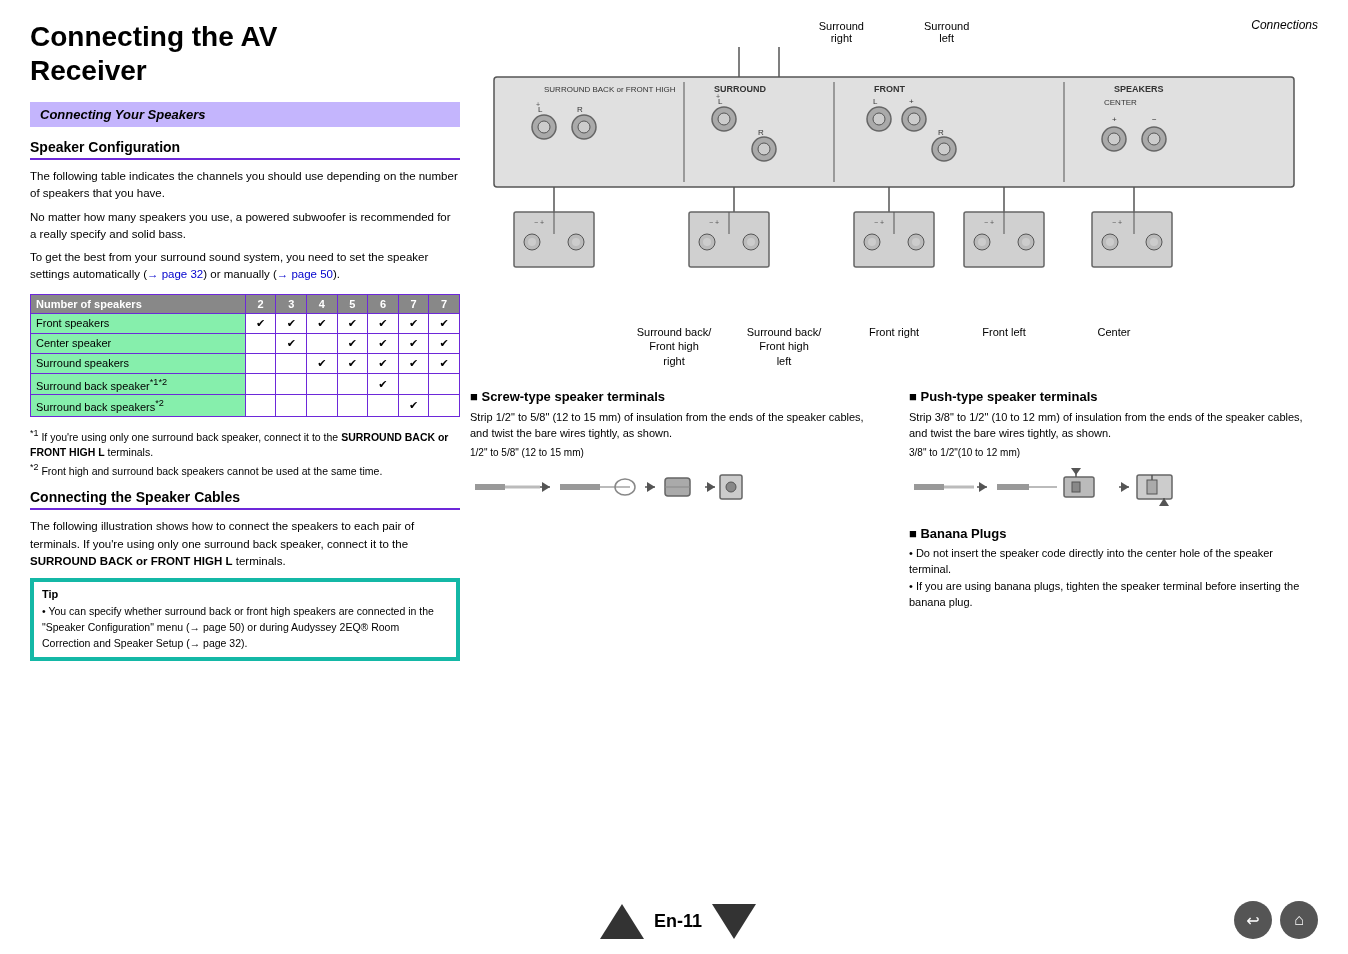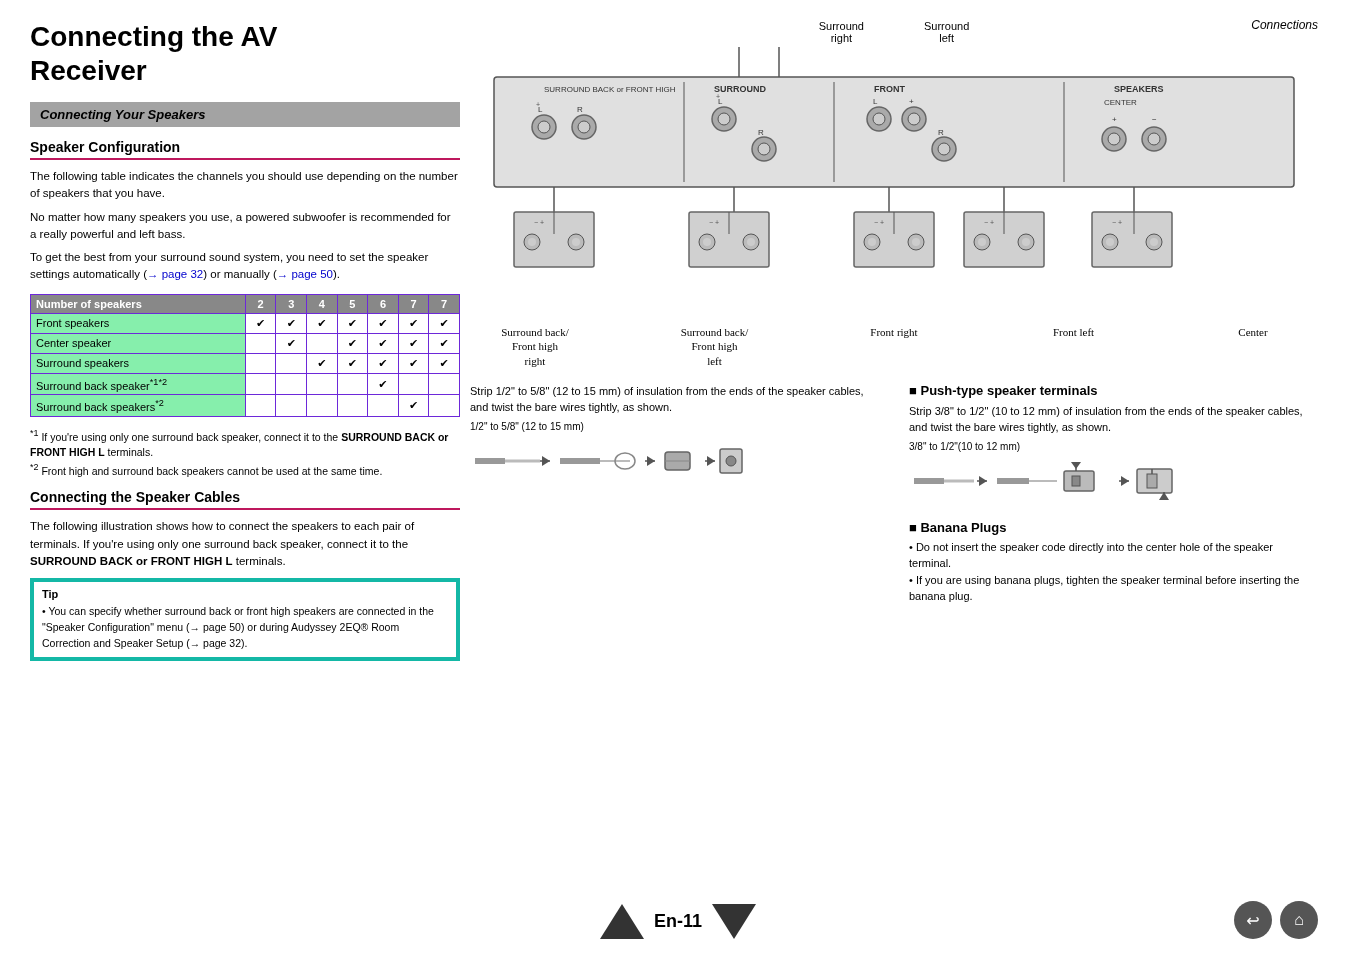--- a/index.html
+++ b/index.html
@@ -33,31 +33,31 @@
     .right-column {
       margin-left: 440px;
     }
     h1 {
       font-size: 28px;
       font-weight: bold;
       line-height: 1.2;
       margin-bottom: 15px;
     }
     .section-header {
-      background: #a3a3a3;
+      background: #c4b5fd;
       padding: 5px 10px;
       font-weight: bold;
       font-style: italic;
       font-size: 13px;
       margin-bottom: 12px;
     }
     h2 {
       font-size: 14px;
       font-weight: bold;
-      border-bottom: 2px solid #be185d;
+      border-bottom: 2px solid #6d28d9;
       padding-bottom: 3px;
       margin-bottom: 8px;
     }
     .body-text {
       font-size: 11.5px;
       line-height: 1.5;
       margin-bottom: 6px;
     }
     .link-text {
       color: #0000cc;
@@ -108,26 +108,25 @@
     .tip-text {
       font-size: 10.5px;
       line-height: 1.5;
     }
     .diagram-svg-container {
       text-align: center;
       margin-bottom: 5px;
     }
     .speaker-labels-row {
       display: flex;
-      justify-content: space-between;
+      justify-content: center;
       font-size: 11px;
       text-align: center;
-      margin-bottom: 15px;
+      margin-bottom: 21px;
       padding: 0 10px;
-      font-family: Liberation Serif, serif;
     }
     .speaker-label {
       width: 110px;
       text-align: center;
       line-height: 1.3;
     }
     .terminal-title {
       font-size: 13px;
       font-weight: bold;
       margin-bottom: 5px;
@@ -239,21 +238,21 @@
     <h1>
       <span>Connecting the AV</span><br>
       <span>Receiver</span>
     </h1>
 
     <div class="section-header">Connecting Your Speakers</div>
 
     <h2>Speaker Configuration</h2>
 
     <p class="body-text">The following table indicates the channels you should use depending on the number of speakers that you have.</p>
-    <p class="body-text">No matter how many speakers you use, a powered subwoofer is recommended for a really powerful and left bass.</p>
+    <p class="body-text">No matter how many speakers you use, a powered subwoofer is recommended for a really specify and solid bass.</p>
     <p class="body-text">
       To get the best from your surround sound system, you need to set the speaker settings automatically (<a class="link-text">→ page 32</a>) or manually (<a class="link-text">→ page 50</a>).
     </p>
 
     <table class="speaker-table">
       <thead>
         <tr>
           <th>Number of speakers</th>
           <th>2</th>
           <th>3</th>
@@ -451,20 +450,21 @@
     <div class="speaker-labels-row">
       <div class="speaker-label">Surround back/<br>Front high<br>right</div>
       <div class="speaker-label">Surround back/<br>Front high<br>left</div>
       <div class="speaker-label">Front right</div>
       <div class="speaker-label">Front left</div>
       <div class="speaker-label">Center</div>
     </div>
 
     <div class="two-col-terminals">
       <div class="terminal-col">
+        <div class="terminal-title">Screw-type speaker terminals</div>
         <p class="terminal-text">Strip 1/2" to 5/8" (12 to 15 mm) of insulation from the ends of the speaker cables, and twist the bare wires tightly, as shown.</p>
         
         <div class="cable-strip-label">1/2" to 5/8" (12 to 15 mm)</div>
         <svg width="280" height="55" viewBox="0 0 280 55">
 
           <line x1="5" y1="27" x2="35" y2="27" stroke="#999" stroke-width="6"></line>
           <line x1="35" y1="27" x2="70" y2="27" stroke="#bbb" stroke-width="3"></line>
 
           <polygon points="80,27 72,22 72,32" fill="#555"></polygon>
           <line x1="70" y1="27" x2="80" y2="27" stroke="#555" stroke-width="1.5"></line>

